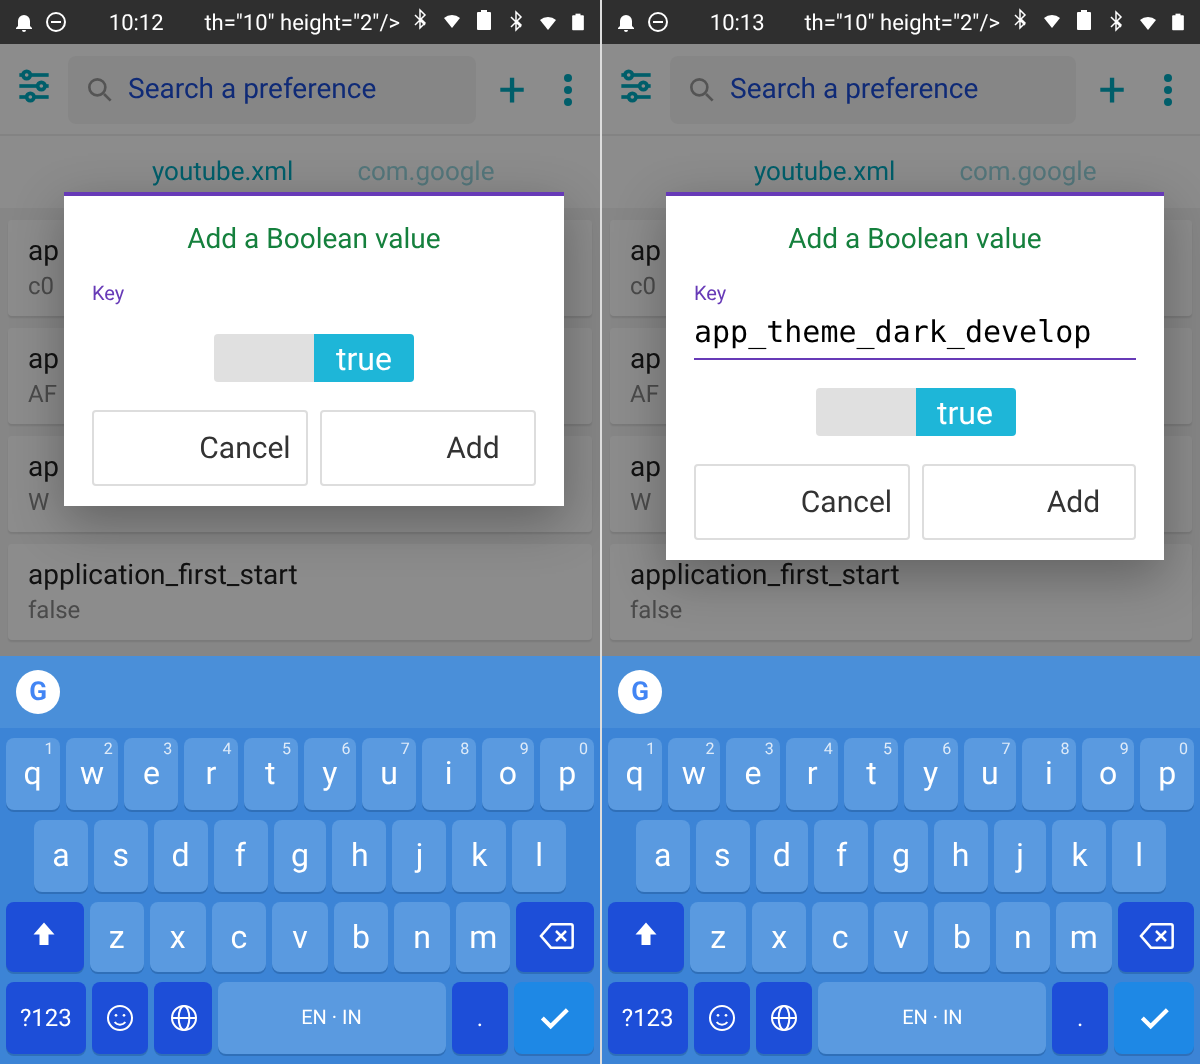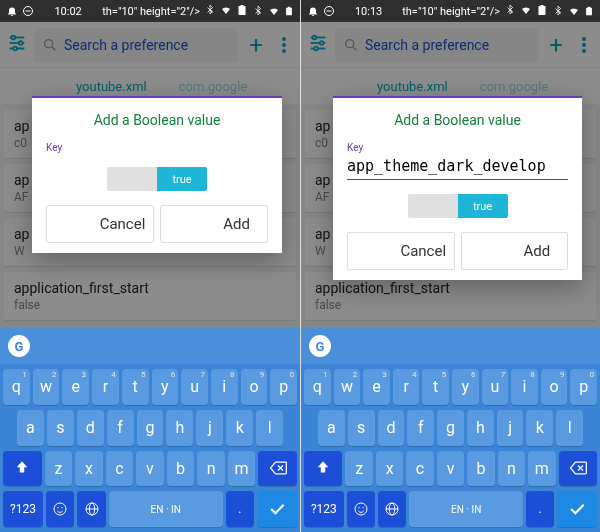--- a/index.html
+++ b/index.html
@@ -28,21 +28,21 @@
 .prefitem .k { font-size: 14px; color: #222; }
 .prefitem .v { font-size: 12px; color: #888; margin-top: 2px; }
 
 .dimmer { position: absolute; top: 22px; left: 0; right: 0; bottom: 0; background: rgba(0,0,0,0.45); }
 
 .dialog { position: absolute; top: 96px; left: 32px; right: 18px; background: #fff; border-top: 2px solid #673ab7; box-shadow: 0 8px 24px rgba(0,0,0,0.3); padding: 14px 14px 10px; }
 .dialog-title { font-size: 14px; color: #15803d; margin-bottom: 14px; text-align: center; }
 .fieldlabel { font-size: 10px; color: #673ab7; }
 .textfield { width: 100%; border: none; border-bottom: 1px solid #673ab7; font-size: 15px; font-family: monospace; padding: 4px 0; outline: none; background: transparent; }
 .toggle-row { display: flex; justify-content: center; margin: 14px 0; }
-.toggle { display: flex; height: 24px; border-radius: 2px; overflow: hidden; font-size: 11px; }
+.toggle { display: flex; height: 24px; border-radius: 2px; overflow: hidden; font-size: 16px; }
 .toggle-off { width: 50px; background: #e0e0e0; }
 .toggle-on { width: 50px; background: #1eb6d8; color: #fff; display: flex; align-items: center; justify-content: center; }
 .dialog-buttons { display: flex; gap: 6px; }
 .dlg-btn { flex: 1; height: 38px; border: 1px solid #ddd; background: #fff; display: flex; align-items: center; justify-content: center; font-size: 15px; color: #333; border-radius: 2px; padding-left: 45px; }
 
 .kbarea { position: absolute; bottom: 0; left: 0; right: 0; height: 204px; background: #3c84d6; display: flex; flex-direction: column; }
 .kb-suggest { height: 36px; background: #4a8fd9; display: flex; align-items: center; padding: 0 8px; }
 .kb-g { width: 22px; height: 22px; border-radius: 50%; background: #fff; display: flex; align-items: center; justify-content: center; font-size: 13px; font-weight: bold; }
 .kb-g span:nth-child(1){color:#4285F4}.kb-g span:nth-child(2){color:#EA4335}.kb-g span:nth-child(3){color:#FBBC05}.kb-g span:nth-child(4){color:#4285F4}.kb-g span:nth-child(5){color:#34A853}.kb-g span:nth-child(6){color:#EA4335}
 .kb-rows { flex: 1; display: flex; flex-direction: column; gap: 5px; padding: 5px 3px; }
@@ -64,21 +64,21 @@
       <div class="statusbar">
         <div class="status-left">
           <svg width="12" height="12" viewBox="0 0 24 24">
             <path d="M12 22a2 2 0 002-2h-4a2 2 0 002 2zm6-6V11a6 6 0 10-12 0v5l-2 2v1h16v-1l-2-2z"></path>
           </svg>
           <svg width="12" height="12" viewBox="0 0 24 24">
             <circle cx="12" cy="12" r="9" fill="none" stroke="#fff" stroke-width="2"></circle>
             <rect x="7" y="11" width="10" height="2"></rect>
           </svg>
         </div>
-        <div>10:02</div>
+        <div>10:12</div>
         <div class="status-right">th="10" height="2"/&gt;<span><svg width="12" height="12" viewBox="0 0 24 24">
               <path d="M12 2l5 5-4 4 4 4-5 5V2zM7 7l10 10M7 17L17 7" stroke="#fff" stroke-width="1.5" fill="none"></path>
             </svg></span><span><svg width="12" height="12" viewBox="0 0 24 24">
               <path d="M12 20l8-10a12 12 0 00-16 0l8 10z"></path>
             </svg></span><span><svg width="12" height="12" viewBox="0 0 24 24">
               <rect x="5" y="4" width="14" height="18" rx="1"></rect>
               <rect x="9" y="2" width="6" height="3"></rect>
             </svg></span><svg width="12" height="12" viewBox="0 0 24 24">
             <path d="M12 2l5 5-4 4 4 4-5 5V2zM7 7l10 10M7 17L17 7" stroke="#fff" stroke-width="1.5" fill="none"></path>
           </svg><svg width="12" height="12" viewBox="0 0 24 24">

